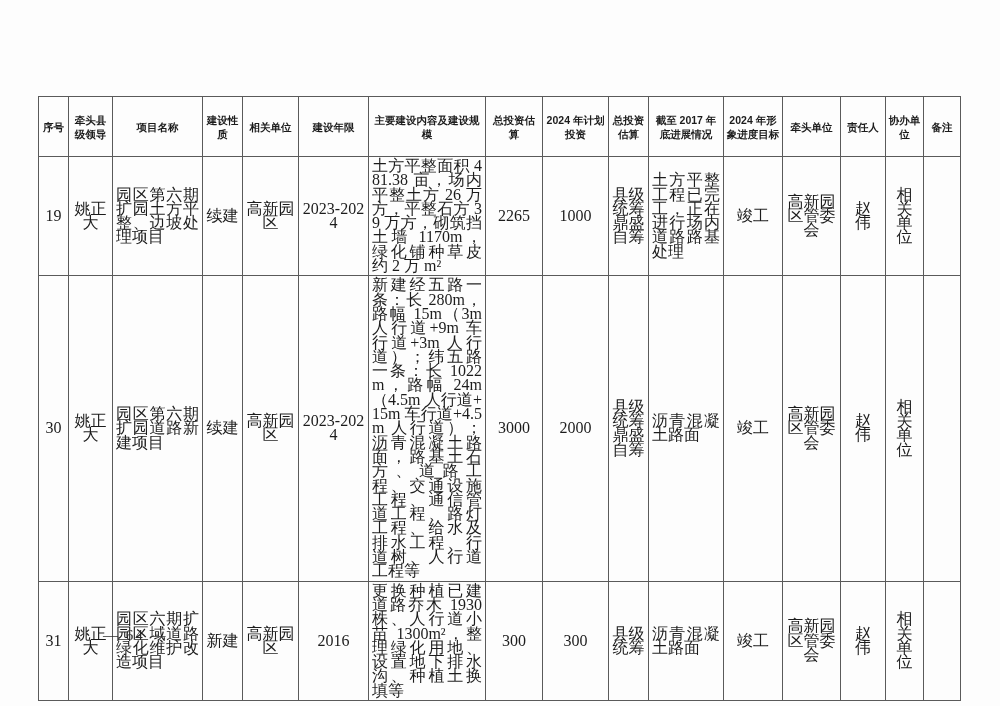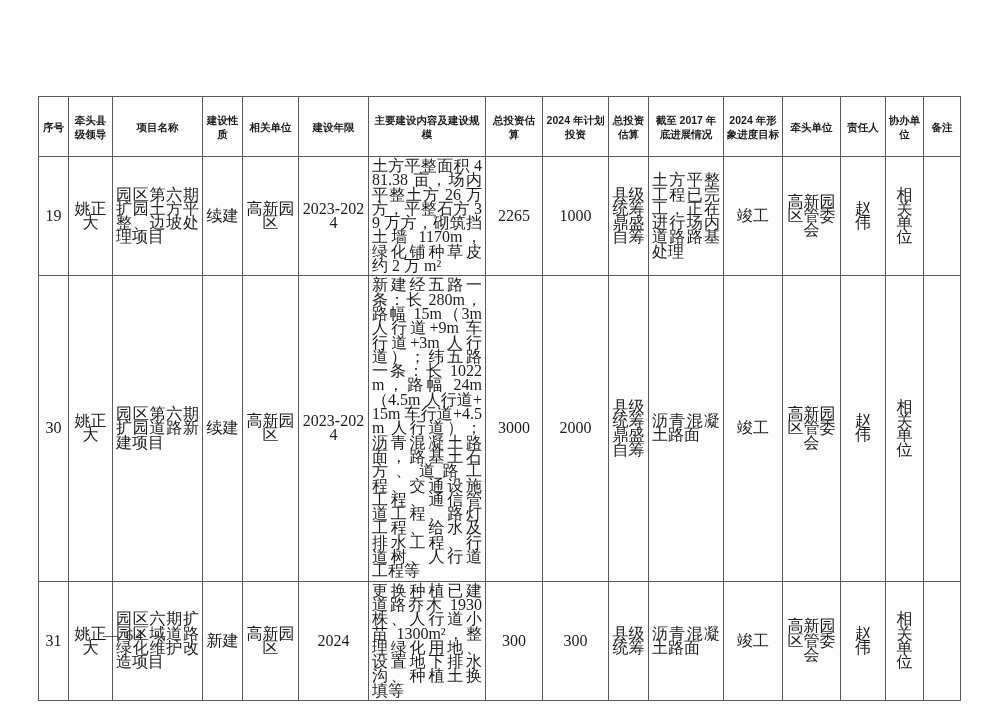--- a/index.html
+++ b/index.html
@@ -137,21 +137,21 @@
         <td class="c">赵　伟</td>
         <td class="c">相关单位</td>
         <td class="c"></td>
       </tr>
       <tr class="r31">
         <td class="c">31</td>
         <td class="c">姚正大</td>
         <td class="j">园区六期扩园区域道路绿化维护改造项目</td>
         <td class="c">新建</td>
         <td class="c">高新园区</td>
-        <td class="c">2024</td>
+        <td class="c">2016</td>
         <td class="j">更换种植已建道路乔木 1930 株、人行道小苗 1300m²，整理绿化用地、设置地下排水沟、种植土换填等</td>
         <td class="c">300</td>
         <td class="c">300</td>
         <td class="c">县级统筹</td>
         <td class="j">沥青混凝土路面</td>
         <td class="c">竣工</td>
         <td class="c">高新园区管委会</td>
         <td class="c">赵　伟</td>
         <td class="c">相关单位</td>
         <td class="c"></td>

